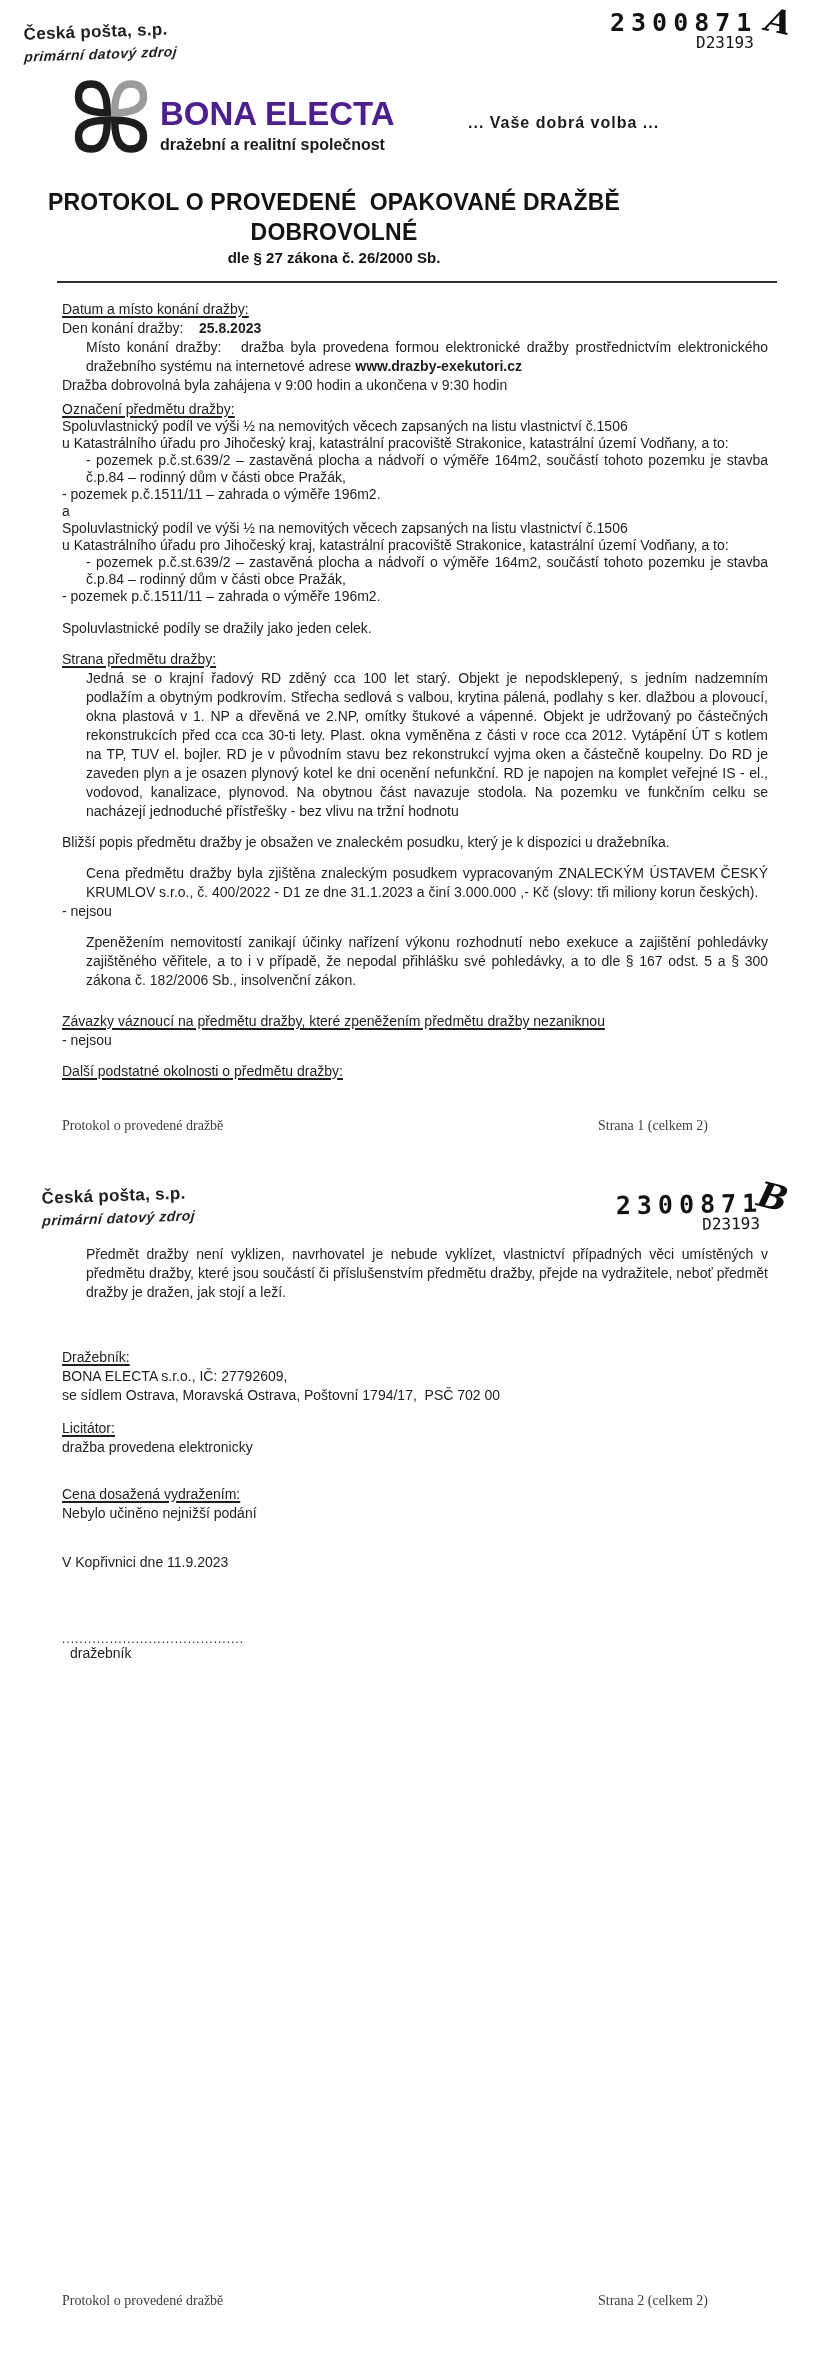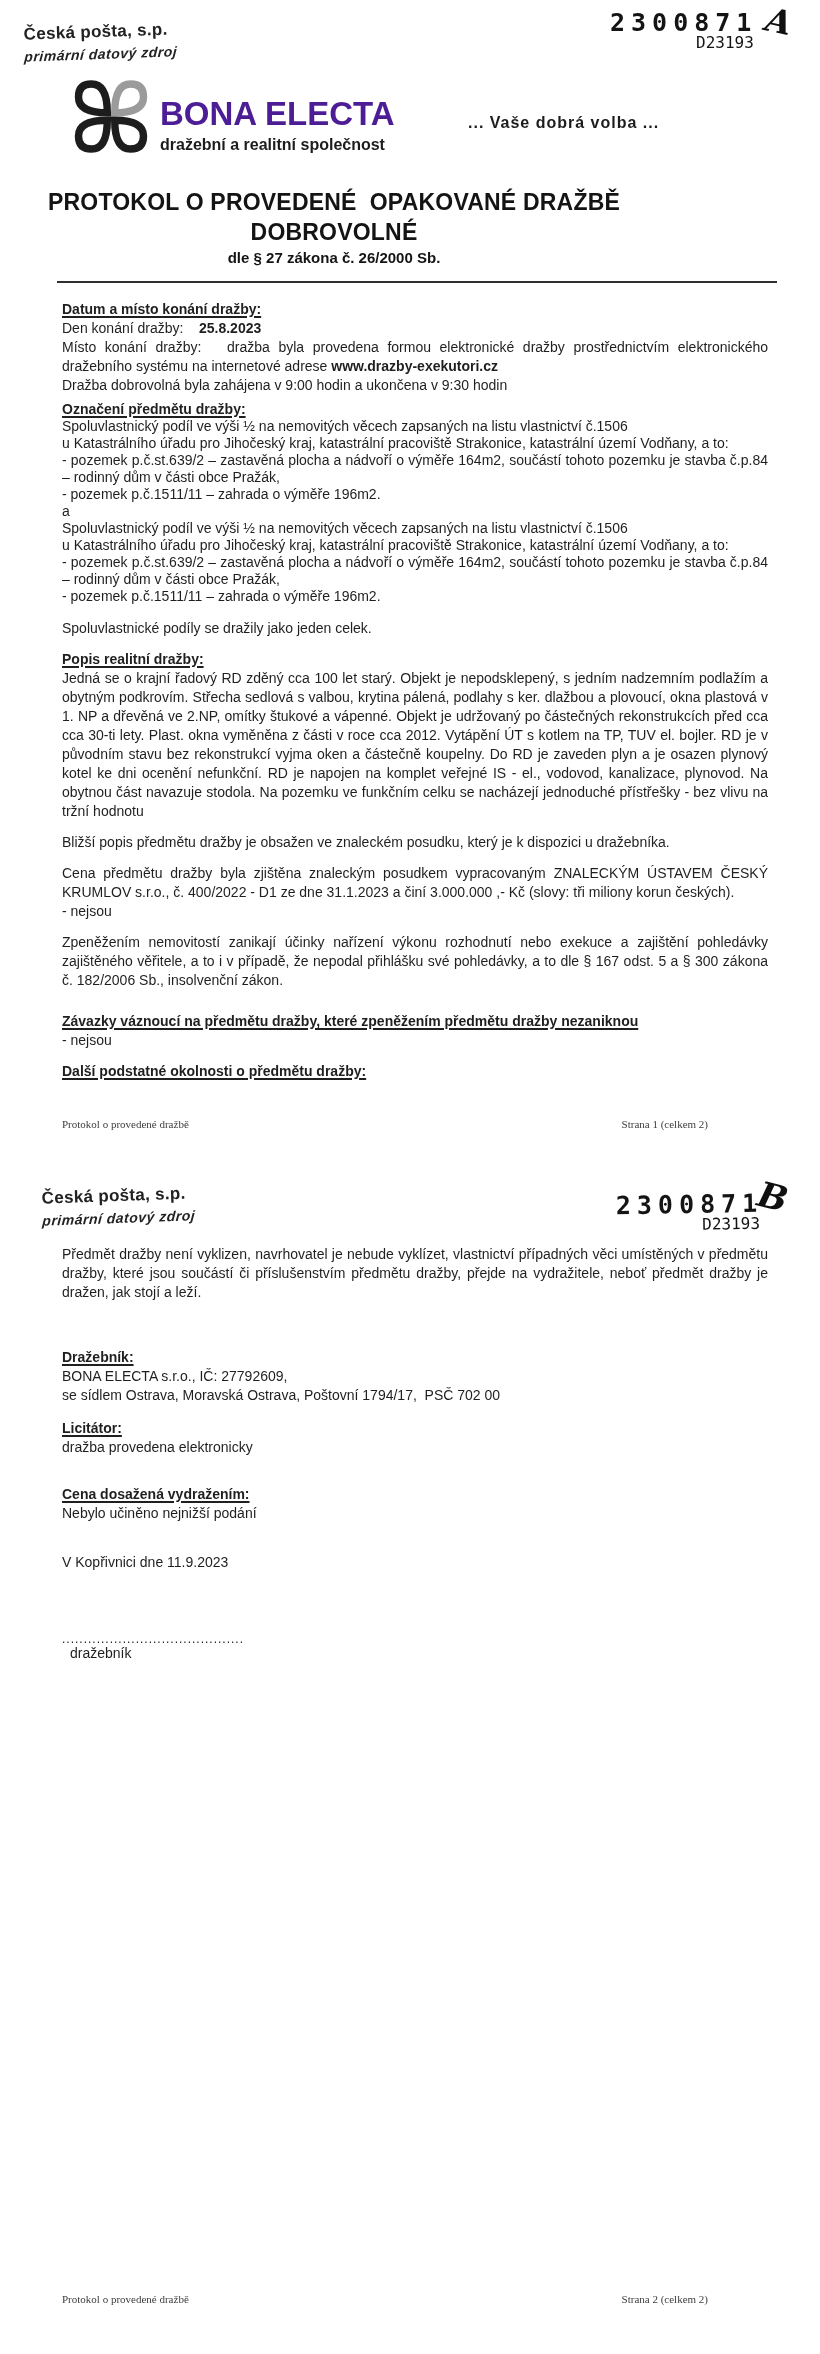--- a/index.html
+++ b/index.html
@@ -33,29 +33,29 @@
   .title { position:absolute; left:16px; top:187px; width:636px; text-align:center; color:#141414; }
   .title-l { font-size:23px; font-weight:bold; line-height:30px; white-space:pre-wrap; letter-spacing:0.2px; }
   .title-s { font-size:15px; font-weight:bold; margin-top:2px; }
   
   .rule { position:absolute; left:57px; top:281px; width:720px; height:2px; background:#2f2f2f; }
   
   .body { position:absolute; left:62px; width:706px; }
   .body1 { top:300px; }
   .body2 { top:1245px; }
   .p, .h { font-size:14px; line-height:19px; }
-  .h { font-weight:bold; text-decoration:underline; text-decoration-thickness:1.5px; text-underline-offset:2px; }
-  .j { text-align:justify; }
+  .h { font-weight:normal; text-decoration:underline; text-decoration-thickness:1.5px; text-underline-offset:2px; }
+  .j { text-align:justify;margin-left:24px; }
   .tight { line-height:17px; }
   .b { font-weight:bold; }
   .dots { font-size:12px; line-height:10px; letter-spacing:1px; color:#222; }
   .sign-label { font-size:14px; line-height:19px; margin-left:8px; }
   
   .footer { position:absolute; left:62px; width:646px; display:flex; justify-content:space-between;
-            font-family:"Liberation Serif", serif; font-size:11px; color:#3d3d3d; }
+            font-family:"Liberation Serif", serif; font-size:14px; color:#3d3d3d; }
   .f1 { top:1118px; }
   .f2 { top:2293px; }
 </style>
 </head>
 <body>
 
 <div class="doc">
 
   <div class="sender s1">
     <div class="sender-l1">Česká pošta, s.p.</div>
@@ -97,21 +97,21 @@
       <div class="p tight"><span>Spoluvlastnický podíl ve výši ½ na nemovitých věcech zapsaných na listu vlastnictví č.1506</span></div>
       <div class="p tight"><span>u Katastrálního úřadu pro Jihočeský kraj, katastrální pracoviště Strakonice, katastrální území Vodňany, a to:</span></div>
       <div class="p j tight"><span>- pozemek p.č.st.639/2 – zastavěná plocha a nádvoří o výměře 164m2, součástí tohoto pozemku je stavba č.p.84 – rodinný dům v části obce Pražák,</span></div>
       <div class="p tight"><span>- pozemek p.č.1511/11 – zahrada o výměře 196m2.</span></div>
       <div class="p tight"><span>a</span></div>
       <div class="p tight"><span>Spoluvlastnický podíl ve výši ½ na nemovitých věcech zapsaných na listu vlastnictví č.1506</span></div>
       <div class="p tight"><span>u Katastrálního úřadu pro Jihočeský kraj, katastrální pracoviště Strakonice, katastrální území Vodňany, a to:</span></div>
       <div class="p j tight"><span>- pozemek p.č.st.639/2 – zastavěná plocha a nádvoří o výměře 164m2, součástí tohoto pozemku je stavba č.p.84 – rodinný dům v části obce Pražák,</span></div>
       <div class="p tight"><span>- pozemek p.č.1511/11 – zahrada o výměře 196m2.</span></div>
       <div class="p" style="margin-top: 14px;"><span>Spoluvlastnické podíly se dražily jako jeden celek.</span></div>
-      <div class="h" style="margin-top: 12px;">Popis realitní dražby:</div>
+      <div class="h" style="margin-top: 12px;">Strana předmětu dražby:</div>
       <div class="p j"><span>Jedná se o krajní řadový RD zděný cca 100 let starý. Objekt je nepodsklepený, s jedním nadzemním podlažím a obytným podkrovím. Střecha sedlová s valbou, krytina pálená, podlahy s ker. dlažbou a plovoucí, okna plastová v 1. NP a dřevěná ve 2.NP, omítky štukové a vápenné. Objekt je udržovaný po částečných rekonstrukcích před cca cca 30-ti lety. Plast. okna vyměněna z části v roce cca 2012. Vytápění ÚT s kotlem na TP, TUV el. bojler. RD je v původním stavu bez rekonstrukcí vyjma oken a částečně koupelny. Do RD je zaveden plyn a je osazen plynový kotel ke dni ocenění nefunkční. RD je napojen na komplet veřejné IS - el., vodovod, kanalizace, plynovod. Na obytnou část navazuje stodola. Na pozemku ve funkčním celku se nacházejí jednoduché přístřešky - bez vlivu na tržní hodnotu</span></div>
       <div class="p" style="margin-top: 12px;"><span>Bližší popis předmětu dražby je obsažen ve znaleckém posudku, který je k dispozici u dražebníka.</span></div>
       <div class="p j" style="margin-top: 12px;"><span>Cena předmětu dražby byla zjištěna znaleckým posudkem vypracovaným ZNALECKÝM ÚSTAVEM ČESKÝ KRUMLOV s.r.o., č. 400/2022 - D1 ze dne 31.1.2023 a činí 3.000.000 ,- Kč (slovy: tři miliony korun českých).</span></div>
       <div class="p"><span>- nejsou</span></div>
       <div class="p j" style="margin-top: 12px;"><span>Zpeněžením nemovitostí zanikají účinky nařízení výkonu rozhodnutí nebo exekuce a zajištění pohledávky zajištěného věřitele, a to i v případě, že nepodal přihlášku své pohledávky, a to dle § 167 odst. 5 a § 300 zákona č. 182/2006 Sb., insolvenční zákon.</span></div>
       <div class="h" style="margin-top: 22px;">Závazky váznoucí na předmětu dražby, které zpeněžením předmětu dražby nezaniknou</div>
       <div class="p"><span>- nejsou</span></div>
       <div class="h" style="margin-top: 12px;">Další podstatné okolnosti o předmětu dražby:</div>
     </div>
 

